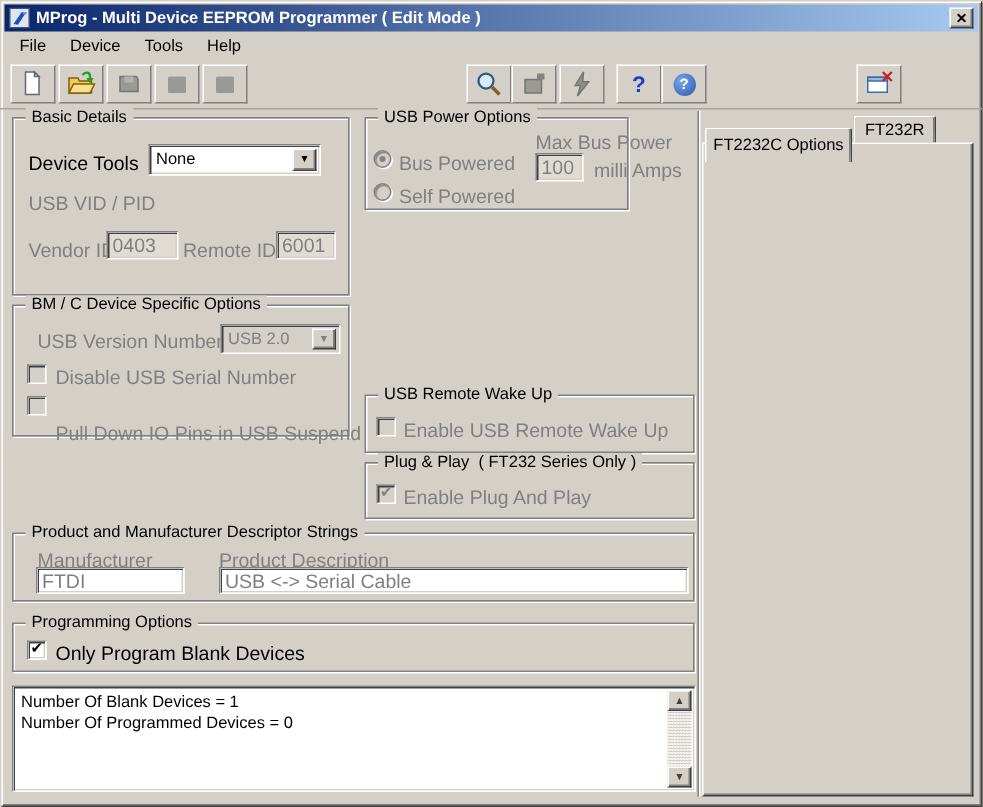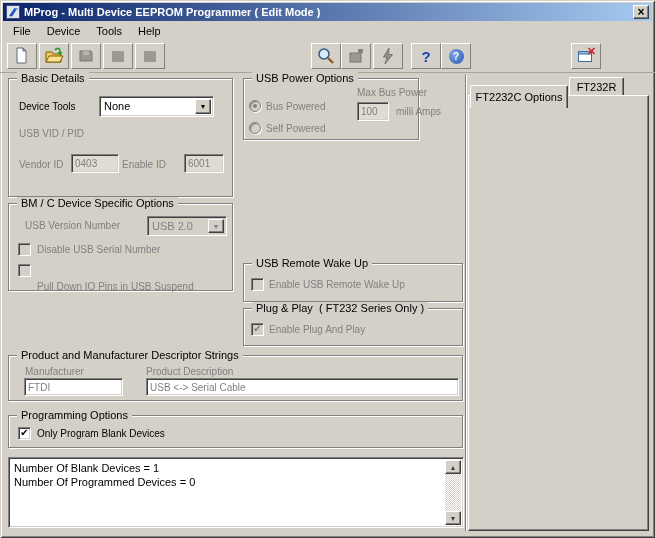--- a/index.html
+++ b/index.html
@@ -13,32 +13,32 @@
     font-size:12px;font-weight:bold;line-height:10px;color:#000;
     border:1px solid;border-color:#ffffff #404040 #404040 #ffffff;box-shadow:inset -1px -1px 0 #808080;}
   .menubar{position:absolute;left:3px;top:21px;right:3px;height:19px;display:flex;align-items:center;padding-left:2px;}
   .menu-item{font-size:11px;padding:2px 8px;color:#000;}
   .toolbar{position:absolute;left:3px;top:41px;right:3px;height:30px;}
   .tbtn{position:absolute;top:2px;width:30px;height:26px;background:#d4d0c8;display:flex;align-items:center;justify-content:center;
     border:1px solid;border-color:#ffffff #808080 #808080 #ffffff;}
   .tb-divider{position:absolute;left:0;top:72px;width:655px;height:1px;background:#a8a49c;}
   .groupbox{position:absolute;border:1px solid #808080;box-shadow:1px 1px 0 #ffffff, inset 1px 1px 0 #ffffff;}
   .legend{position:absolute;top:-7px;left:8px;background:#d4d0c8;padding:0 4px;font-size:11px;color:#000;white-space:pre;}
-  .lbl{position:absolute;font-size:10px;white-space:nowrap;color:#000;}
+  .lbl{position:absolute;font-size:13px;white-space:nowrap;color:#000;}
   .gray{color:#808080;}
   .sunken{border:1px solid;border-color:#808080 #ffffff #ffffff #808080;
     box-shadow:inset 1px 1px 0 #404040, inset -1px -1px 0 #d4d0c8;}
   .combo{position:absolute;background:#ffffff;}
   .combo.disabled{background:#d4d0c8;}
   .combo-text{position:absolute;left:4px;top:3px;font-size:11px;white-space:nowrap;}
   .combo-btn{position:absolute;right:2px;top:2px;bottom:2px;width:16px;background:#d4d0c8;
     border:1px solid;border-color:#ffffff #404040 #404040 #ffffff;box-shadow:inset -1px -1px 0 #808080;
     display:flex;align-items:center;justify-content:center;font-size:7px;color:#000;}
   .combo.disabled .combo-btn{color:#808080;}
-  .field{position:absolute;font-size:10px;padding:0 3px;color:#808080;background:#e0dcd4;outline:none;}
+  .field{position:absolute;font-size:13px;padding:0 3px;color:#808080;background:#e0dcd4;outline:none;}
   .field.white{background:#ffffff;}
   .checkbox{position:absolute;width:13px;height:13px;background:#d4d0c8;display:flex;align-items:center;justify-content:center;}
   .checkbox.enabled{background:#ffffff;}
   .checkmark{font-size:10px;line-height:10px;margin-top:-1px;color:#000;}
   .checkmark.gray{color:#808080;}
   .radio{position:absolute;width:12px;height:12px;border-radius:50%;background:#d4d0c8;
     border:1px solid #808080;box-shadow:inset 1px 1px 1px rgba(64,64,64,.55), 1px 1px 0 #ffffff;}
   .radio .dot{display:block;width:4px;height:4px;border-radius:50%;background:#808080;margin:3px;}
   .statusbox{position:absolute;left:8px;top:457px;width:456px;height:71px;background:#ffffff;overflow:hidden;}
   .status-line{font-size:11px;line-height:14px;padding-left:5px;color:#000;}
@@ -150,21 +150,21 @@
   <div class="groupbox" style="left:8px;top:78px;width:225px;height:119px;">
     <span class="legend">Basic Details</span>
     <span class="lbl" style="left:10px;top:22px;">Device Tools</span>
     <div class="combo sunken" style="left:90px;top:17px;width:115px;height:21px;">
       <span class="combo-text">None</span>
       <span class="combo-btn">▼</span>
     </div>
     <span class="lbl gray" style="left:10px;top:49px;">USB VID / PID</span>
     <span class="lbl gray" style="left:10px;top:80px;">Vendor ID</span>
     <input class="field sunken" style="left: 62px; top: 75px; width: 48px; height: 19px;" readonly="" value="0403">
-    <span class="lbl gray" style="left:113px;top:80px;">Enable ID</span>
+    <span class="lbl gray" style="left:113px;top:80px;">Remote ID</span>
     <input class="field sunken" style="left: 175px; top: 75px; width: 40px; height: 19px;" readonly="" value="6001">
   </div>
 
   <div class="groupbox" style="left:8px;top:203px;width:225px;height:88px;">
     <span class="legend">BM / C Device Specific Options</span>
     <span class="lbl gray" style="left:16px;top:16px;">USB Version Number</span>
     <div class="combo disabled sunken" style="left:138px;top:12px;width:80px;height:20px;">
       <span class="combo-text gray">USB 2.0</span>
       <span class="combo-btn">▼</span>
     </div>

